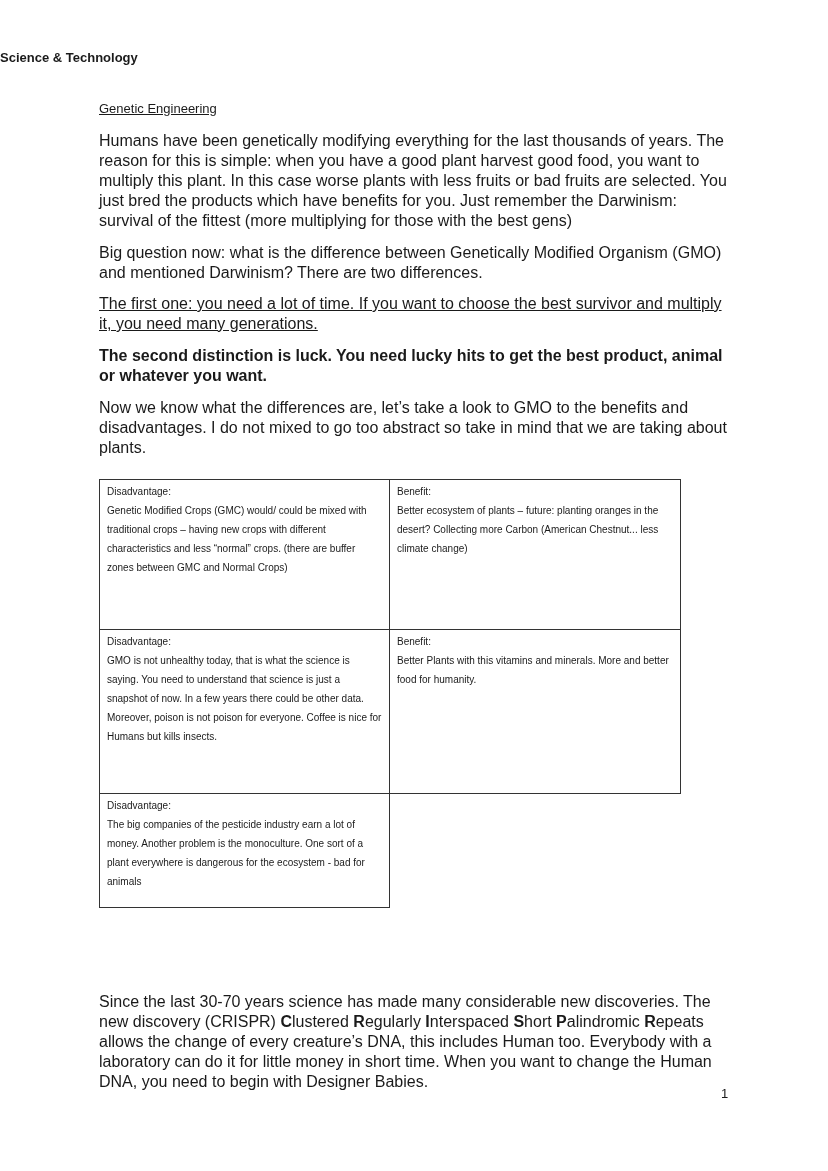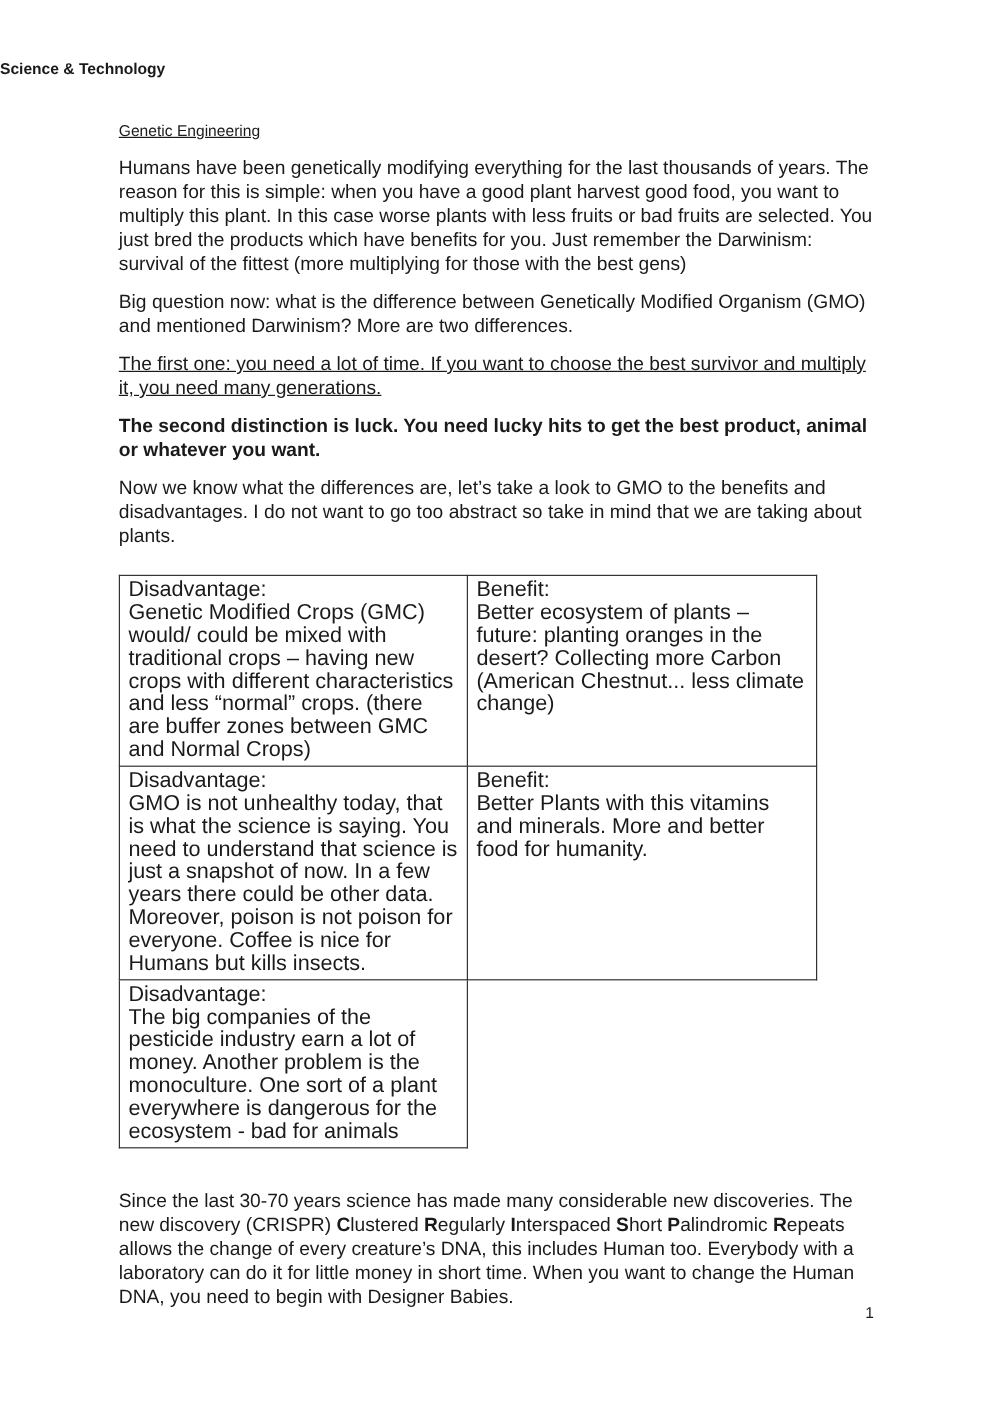--- a/index.html
+++ b/index.html
@@ -21,21 +21,21 @@
     }
     #p1 { top: 131px; }
     #p2 { top: 243px; }
     #p3 { top: 294px; text-decoration: underline; }
     #p4 { top: 346px; font-weight: bold; }
     #p5 { top: 398px; }
     #p6 { top: 992px; }
 
     .gmo-table {
       position: absolute; left: 99px; top: 479px; border-collapse: collapse;
-      font-size: 18px; line-height: 19px;
+      font-size: 10px; line-height: 19px;
     }
     .gmo-table td {
       vertical-align: top; padding: 2px 7px 4px 7px;
       border: 1px solid #333;
     }
     .gmo-table td.left { width: 275px; }
     .gmo-table td.right { width: 276px; }
     .gmo-table tr.r1 td { height: 143px; }
     .gmo-table tr.r2 td { height: 157px; }
     .gmo-table tr.r3 td { height: 107px; }
@@ -47,24 +47,24 @@
     }
     b.crispr { font-weight: bold; }
   </style>
 </head>
 <body>
 
 <div class="page-title">Science &amp; Technology</div>
 <div class="section-heading">Genetic Engineering</div>
 
 <p id="p1" class="para">Humans have been genetically modifying everything for the last thousands of years. The reason for this is simple: when you have a good plant harvest good food, you want to multiply this plant. In this case worse plants with less fruits or bad fruits are selected. You just bred the products which have benefits for you. Just remember the Darwinism: survival of the fittest (more multiplying for those with the best gens)</p>
-<p id="p2" class="para">Big question now: what is the difference between Genetically Modified Organism (GMO) and mentioned Darwinism? More are two differences.</p>
+<p id="p2" class="para">Big question now: what is the difference between Genetically Modified Organism (GMO) and mentioned Darwinism? There are two differences.</p>
 <p id="p3" class="para">The first one: you need a lot of time. If you want to choose the best survivor and multiply it, you need many generations.</p>
 <p id="p4" class="para">The second distinction is luck. You need lucky hits to get the best product, animal or whatever you want.</p>
-<p id="p5" class="para">Now we know what the differences are, let’s take a look to GMO to the benefits and disadvantages. I do not want to go too abstract so take in mind that we are taking about plants.</p>
+<p id="p5" class="para">Now we know what the differences are, let’s take a look to GMO to the benefits and disadvantages. I do not mixed to go too abstract so take in mind that we are taking about plants.</p>
 
 <table class="gmo-table">
   <tbody>
       <tr class="r1">
     <td class="left">
       <span class="cell-label">Disadvantage:</span>
       <span>Genetic Modified Crops (GMC) would/ could be mixed with traditional crops – having new crops with different characteristics and less “normal” crops. (there are buffer zones between GMC and Normal Crops)</span>
     </td>
     <td class="right">
       <span class="cell-label">Benefit:</span>

